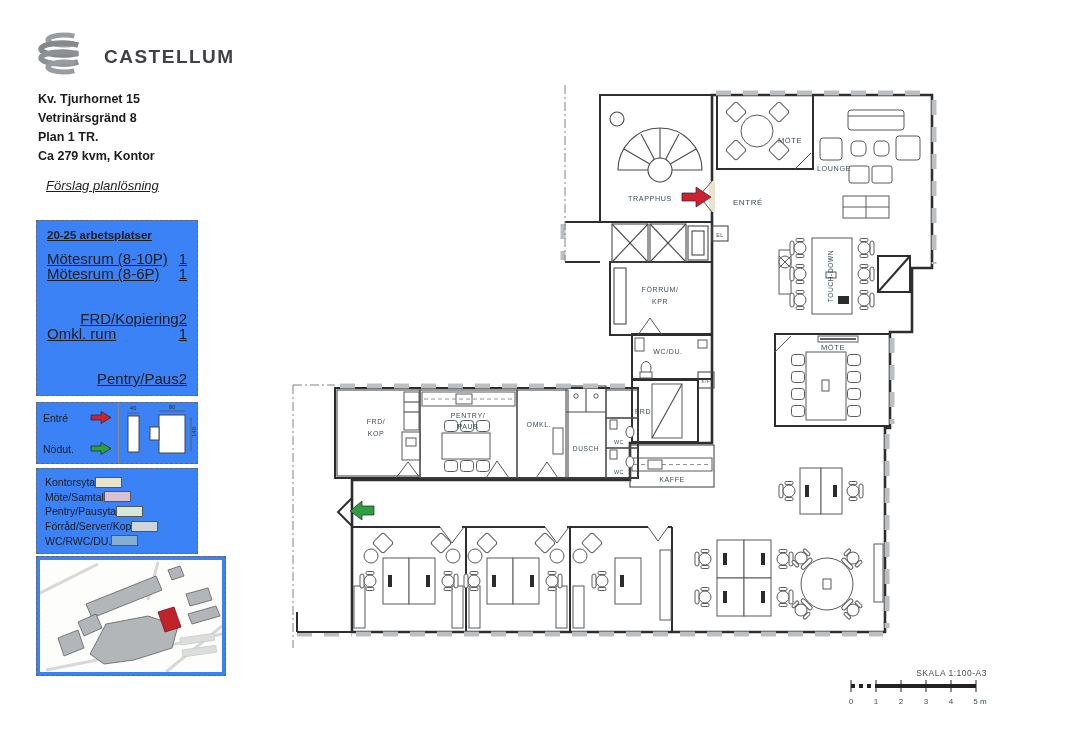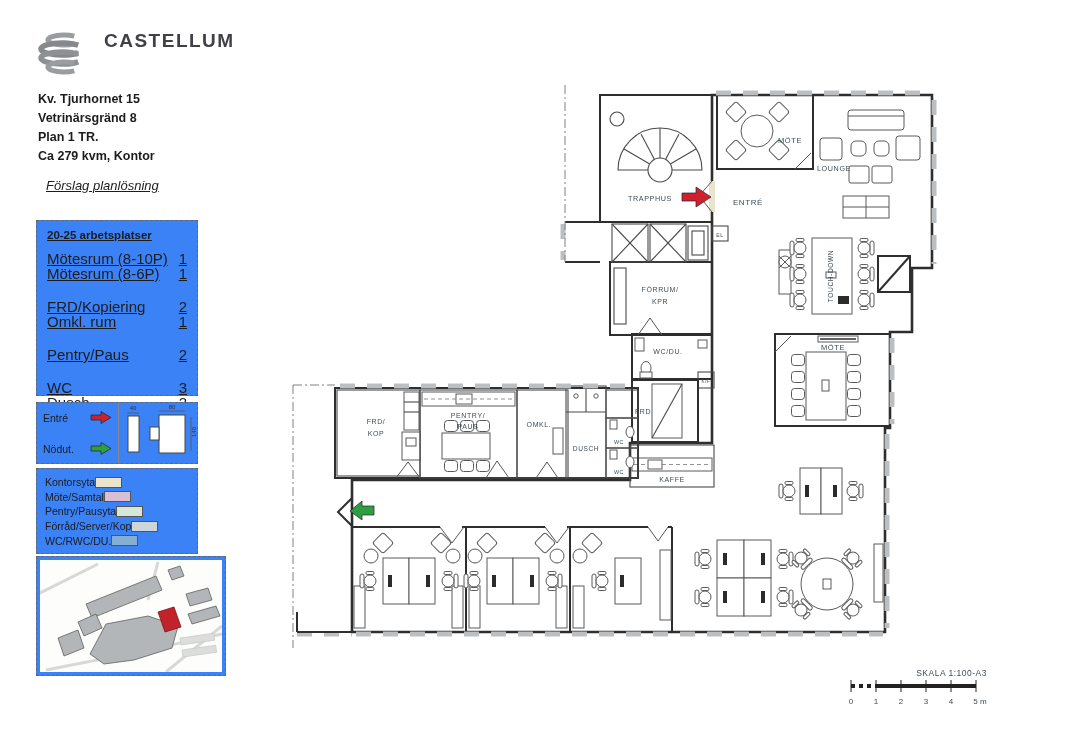--- a/index.html
+++ b/index.html
@@ -3,31 +3,31 @@
 <meta charset="utf-8">
 <style>
   * { margin:0; padding:0; box-sizing:border-box; }
   body {
     width:1067px; height:754px; position:relative; background:#fff;
     font-family:"Liberation Sans", sans-serif; color:#1c1c1c; overflow:hidden;
   }
   .abs { position:absolute; }
 
   
-  .logo-row { left:36px; top:30px; display:flex; align-items:flex-start; gap:10px; }
+  .logo-row { left:36px; top:30px; display:flex; align-items:center; gap:10px; }
   .logo-word { font-size:19px; font-weight:bold; letter-spacing:1.5px; color:#414046; }
   .address { left:38px; top:90px; font-size:12.5px; font-weight:bold; line-height:19px; }
   .proposal { left:46px; top:178px; font-size:13px; font-weight:normal; font-style:italic;
               text-decoration:underline; }
 
   .dashed-box { border:1px dashed #666; background:#3b82f6; }
   .program-box { left:36px; top:220px; width:162px; height:176px; padding:8px 10px; }
   .program-title { font-size:11.5px; font-weight:bold; text-decoration:underline; margin-bottom:10px; }
   .p-row { display:flex; justify-content:space-between; font-size:15px; line-height:15px;text-decoration:underline; }
-  .p-row.gap { margin-top:18px; }
+  .p-row.gap { margin-top:30px;justify-content:flex-end; }
 
   .symbols-box { left:36px; top:402px; width:162px; height:62px; display:flex; }
   .sym-left { width:82px; border-right:1px solid #888; padding:8px 6px; display:flex;
               flex-direction:column; justify-content:space-between; }
   .sym-row { display:flex; justify-content:space-between; align-items:center; font-size:10.5px; }
   .sym-right { flex:1; }
 
   .legend-box { left:36px; top:468px; width:162px; height:86px; padding:6px 8px; }
   .l-row { display:flex; align-items:center; height:14.6px; font-size:10.5px; }
   .l-swatch { width:27px; height:11px; border:1px solid #555; }

